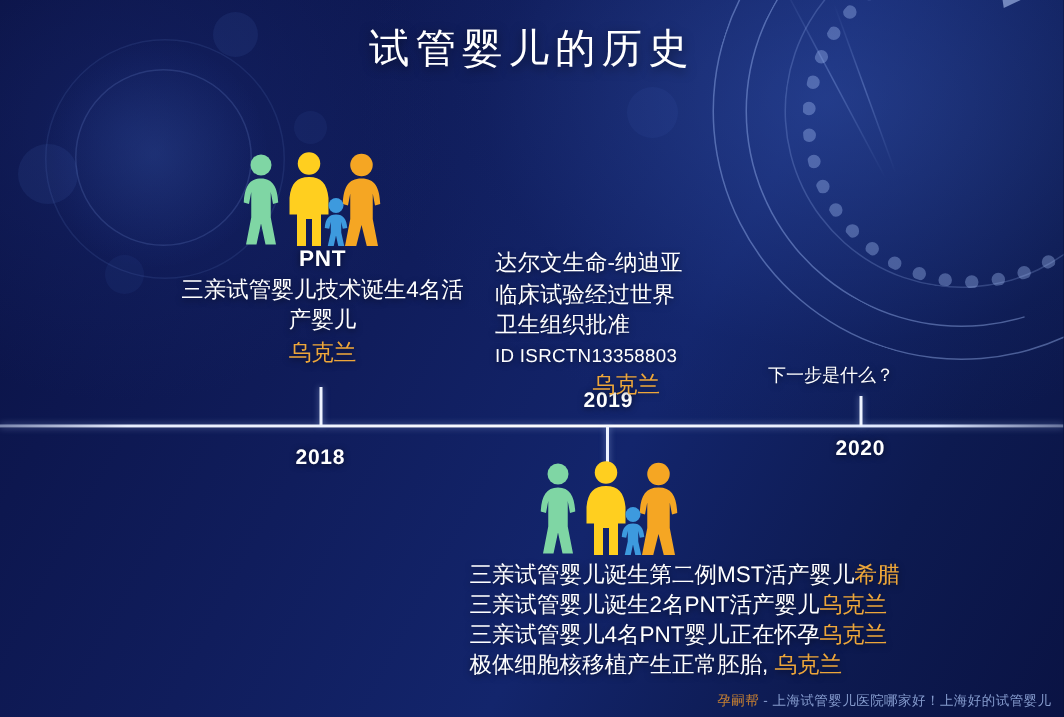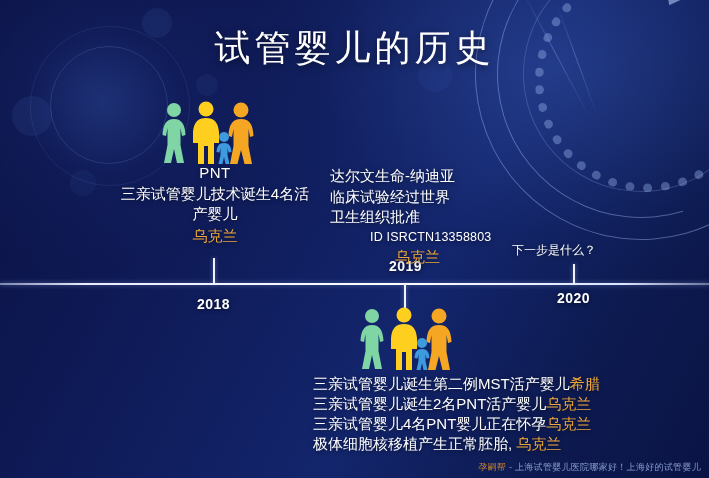--- a/index.html
+++ b/index.html
@@ -65,26 +65,25 @@
     position: absolute; border-radius: 50%;
     background: rgba(90,130,220,0.10);
   }
 
   
   .title {
     position: absolute;
     top: 14px; left: 0; right: 0;
     text-align: center;
     color: #ffffff;
-    font-size: 36px;
+    font-size: 27px;
     letter-spacing: 4px;
     font-weight: 500;
     text-shadow: 0 2px 7px rgba(0,0,0,0.55);
     font-family: Liberation Serif, serif;
-    margin-top: 10px;
   }
 
   
   .axis {
     position: absolute;
     left: 0; right: 0;
     top: 283px;
     height: 2px;
     background: linear-gradient(90deg, rgba(215,228,255,0.55) 0%, #e8eeff 12%, #ffffff 55%, #dbe5ff 88%, rgba(215,228,255,0.45) 100%);
     box-shadow: 0 0 5px rgba(180,205,255,0.45);
@@ -115,33 +114,32 @@
     text-shadow: 0 1px 4px rgba(0,0,0,0.55);
   }
   .block .line { white-space: nowrap; }
   .hl { color: #eda63a; }
 
   #block-pnt {
     left: 104px; top: 163px; width: 222px;
     text-align: center;
     font-size: 15px;
   }
-  #block-pnt .label { font-size: 15px; font-weight: normal; letter-spacing: 0.5px; }
+  #block-pnt .label { font-size: 15px; font-weight: bold; letter-spacing: 0.5px; }
   #block-pnt .country { margin-top: 1px; }
 
   #block-darwin {
     left: 330px; top: 166px; width: 175px;
     text-align: left;
     font-size: 15px;
   }
   #block-darwin .idline {
     font-size: 12.5px;
     letter-spacing: 0.2px;
     margin-top: 1px;
-    margin-left: 40px;
   }
   #block-darwin .country { text-align: center; margin-top: 1px; }
 
   #block-next {
     left: 512px; top: 242px;
     font-size: 12px;
     white-space: nowrap;
   }
 
   #block-bottom {

